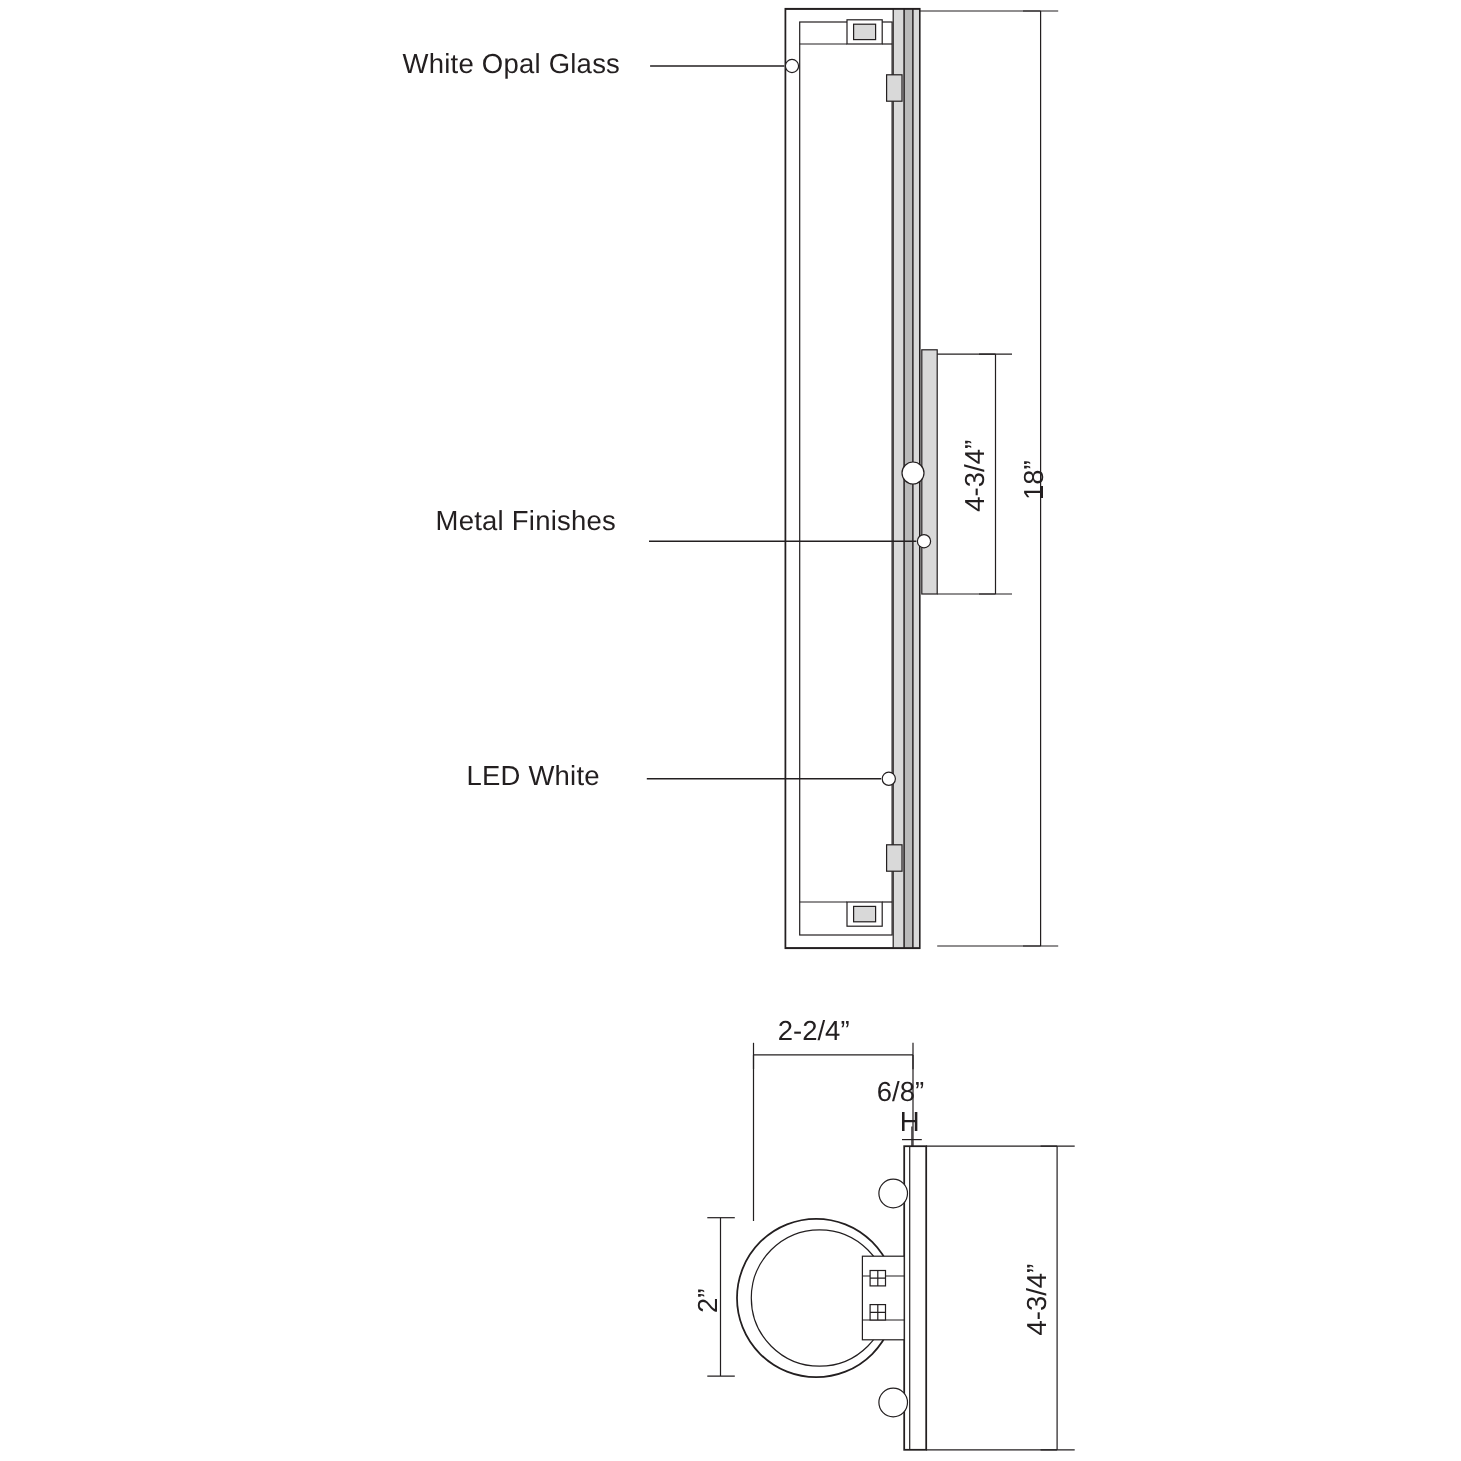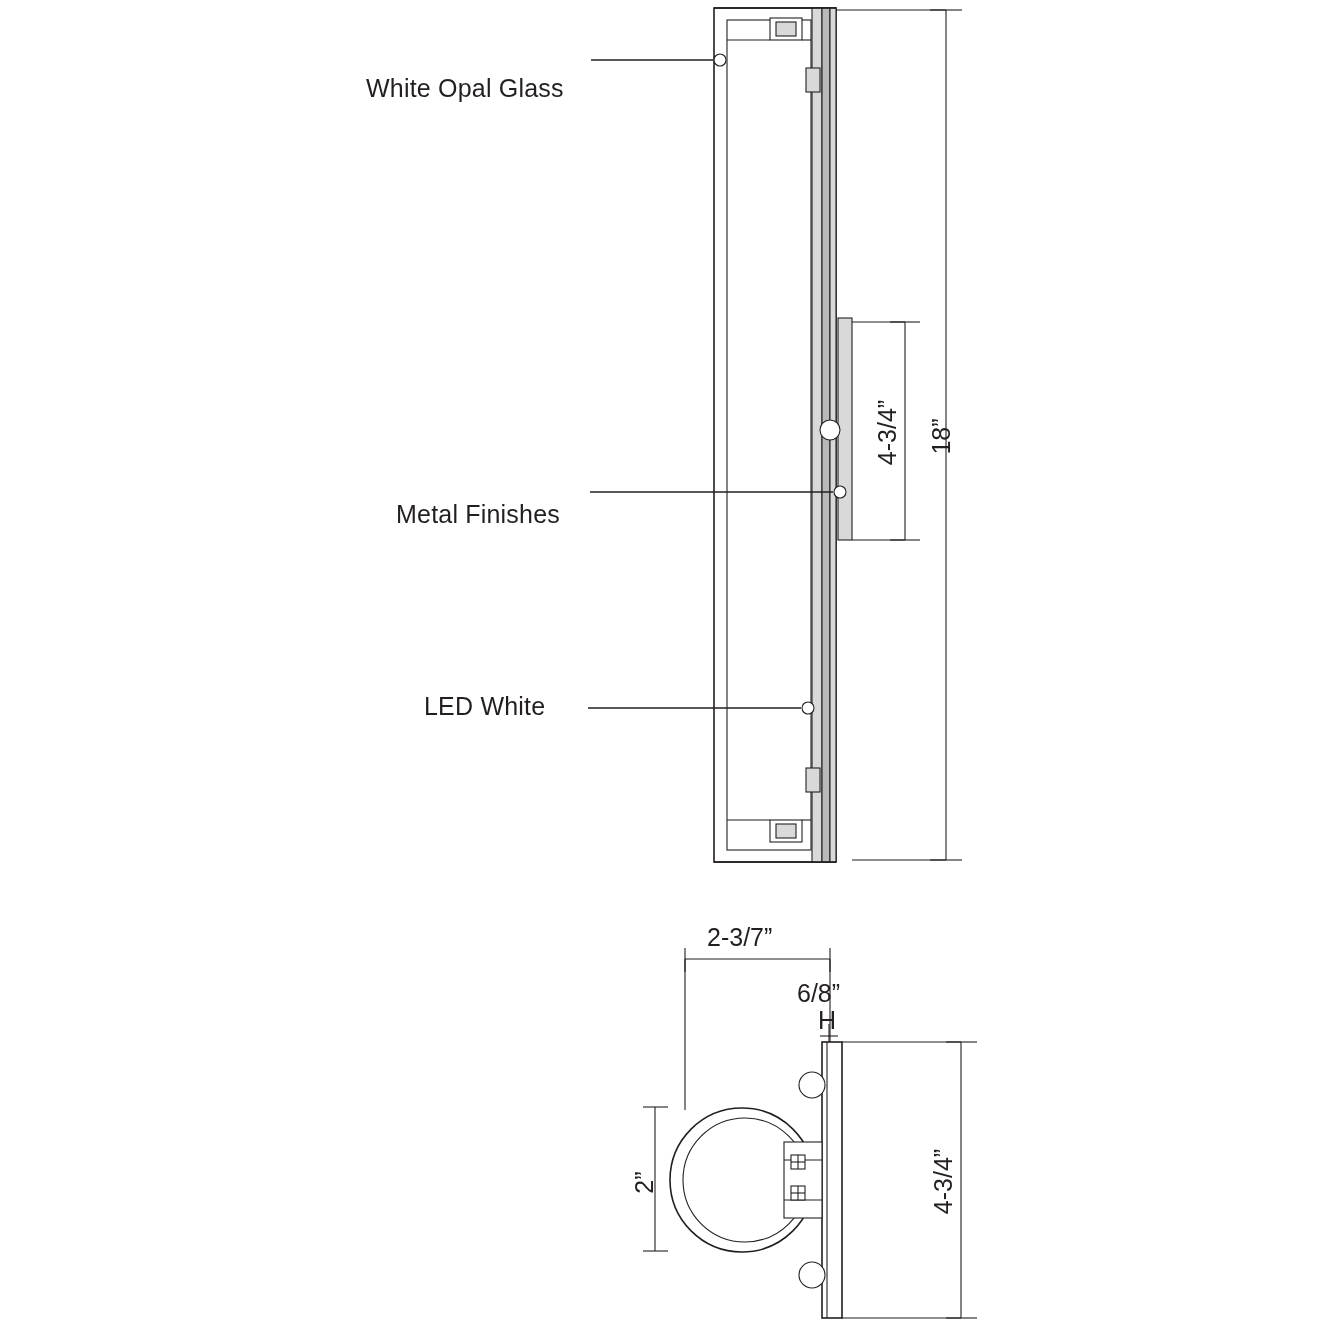--- a/index.html
+++ b/index.html
@@ -162,31 +162,31 @@
     </g>
 
     <g>
       <line class="ln-thin" x1="655" y1="1107" x2="655" y2="1251"></line>
       <line class="ln-thin" x1="643" y1="1107" x2="668" y2="1107"></line>
       <line class="ln-thin" x1="643" y1="1251" x2="668" y2="1251"></line>
     </g>
 
   </svg>
 
-  <div class="label" style="left:366px; top:44px;margin-top:30px;">White Opal Glass</div>
+  <div class="label" style="left:366px; top:44px;">White Opal Glass</div>
 
-  <div class="label" style="left:396px; top:500px;">Metal Finishes</div>
+  <div class="label" style="left:396px; top:460px;">Metal Finishes</div>
 
   <div class="label" style="left:424px; top:692px;">LED White</div>
 
   <div class="dim vert" style="left:906px; top:422px; width:70px; text-align:center;">18”</div>
 
   <div class="dim vert" style="left:832px; top:418px; width:110px; text-align:center;">4-3/4”</div>
 
-  <div class="dim" style="left:707px; top:923px;">2-3/7”</div>
+  <div class="dim" style="left:707px; top:923px;">2-2/4”</div>
 
   <div class="dim" style="left:797px; top:979px;">6/8”</div>
 
   <div class="dim" style="left:818px; top:1006px;">H</div>
 
   <div class="dim vert" style="left:888px; top:1167px; width:110px; text-align:center;">4-3/4”</div>
 
   <div class="dim vert" style="left:614px; top:1168px; width:60px; text-align:center;">2”</div>
 
 </div>

